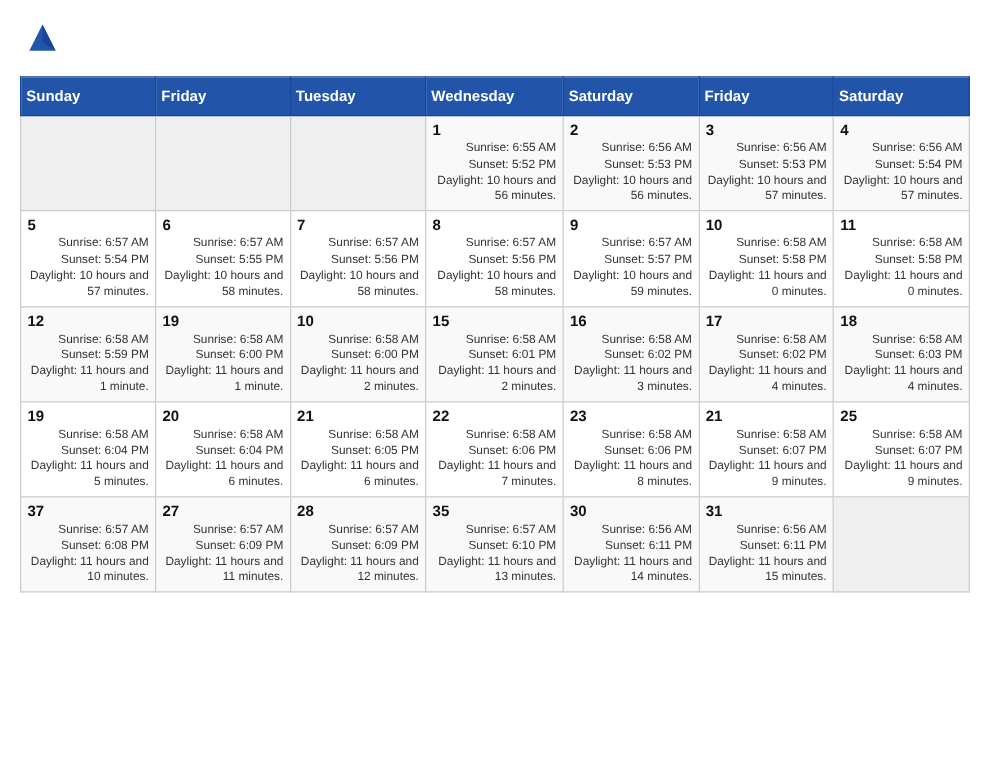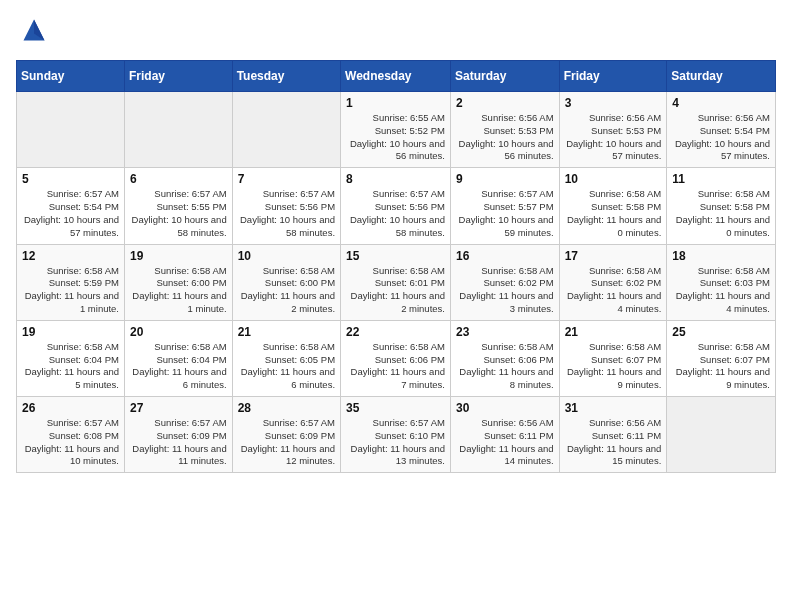--- a/index.html
+++ b/index.html
@@ -228,21 +228,21 @@
           <div class="day-number">21</div>
           <div class="day-info">Sunrise: 6:58 AM<br>Sunset: 6:07 PM<br>Daylight: 11 hours and 9 minutes.</div>
         </td>
         <td>
           <div class="day-number">25</div>
           <div class="day-info">Sunrise: 6:58 AM<br>Sunset: 6:07 PM<br>Daylight: 11 hours and 9 minutes.</div>
         </td>
       </tr>
       <tr>
         <td>
-          <div class="day-number">26</div>
+          <div class="day-number">37</div>
           <div class="day-info">Sunrise: 6:57 AM<br>Sunset: 6:08 PM<br>Daylight: 11 hours and 10 minutes.</div>
         </td>
         <td>
           <div class="day-number">27</div>
           <div class="day-info">Sunrise: 6:57 AM<br>Sunset: 6:09 PM<br>Daylight: 11 hours and 11 minutes.</div>
         </td>
         <td>
           <div class="day-number">28</div>
           <div class="day-info">Sunrise: 6:57 AM<br>Sunset: 6:09 PM<br>Daylight: 11 hours and 12 minutes.</div>
         </td>

